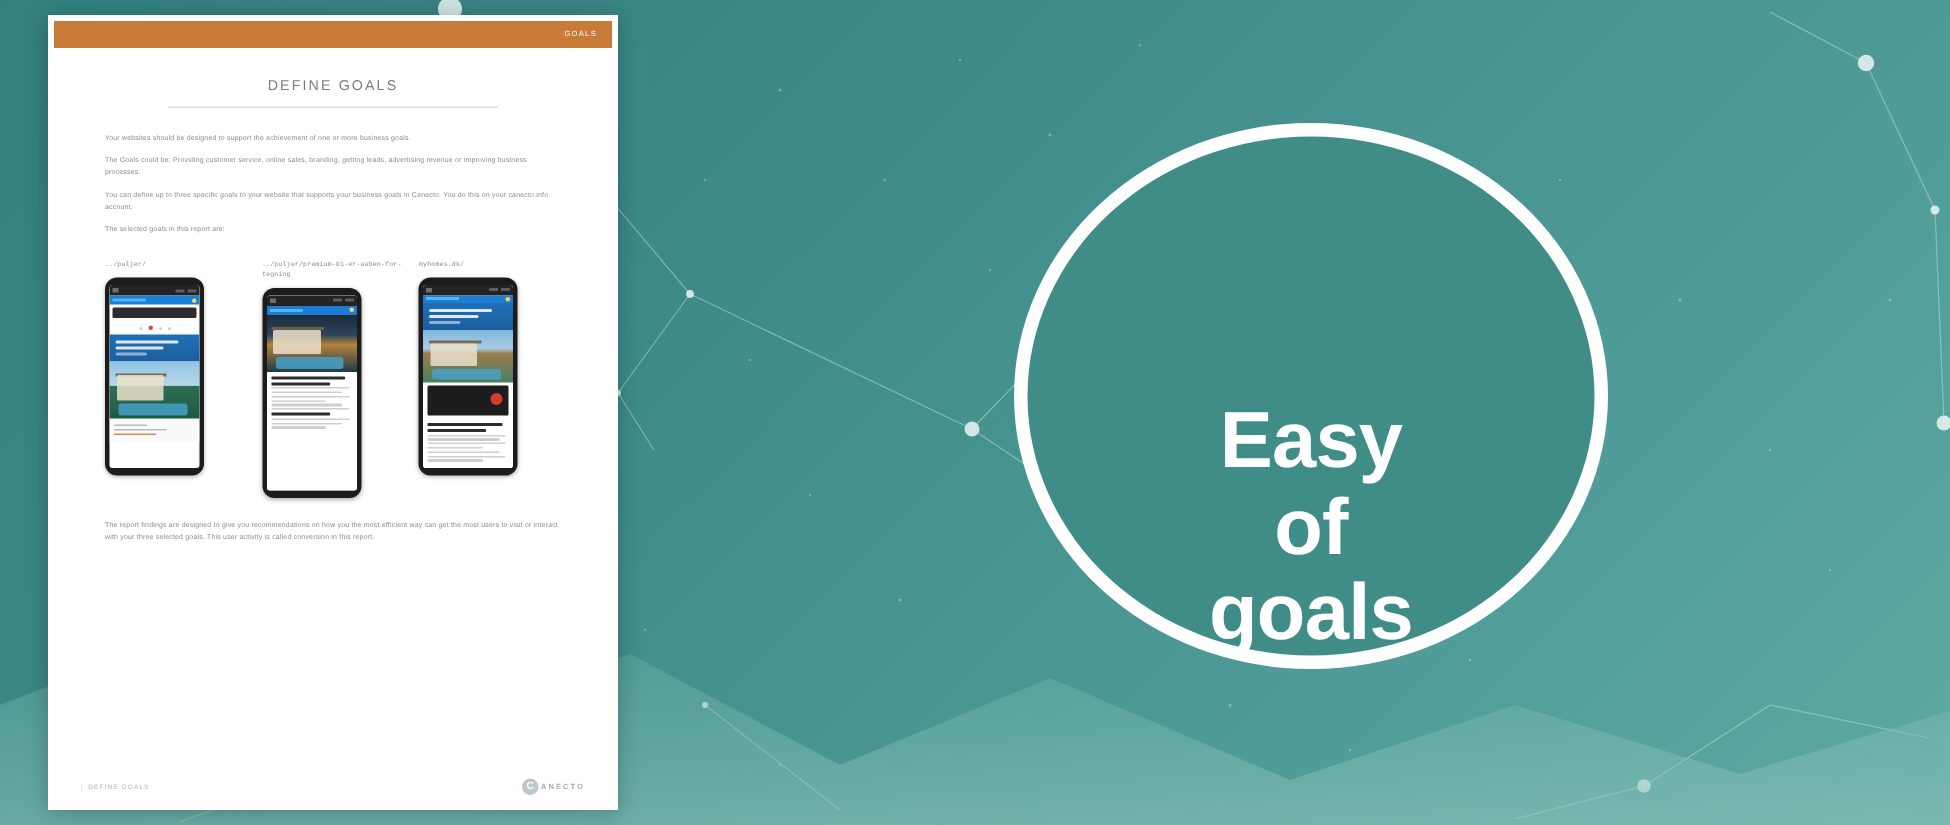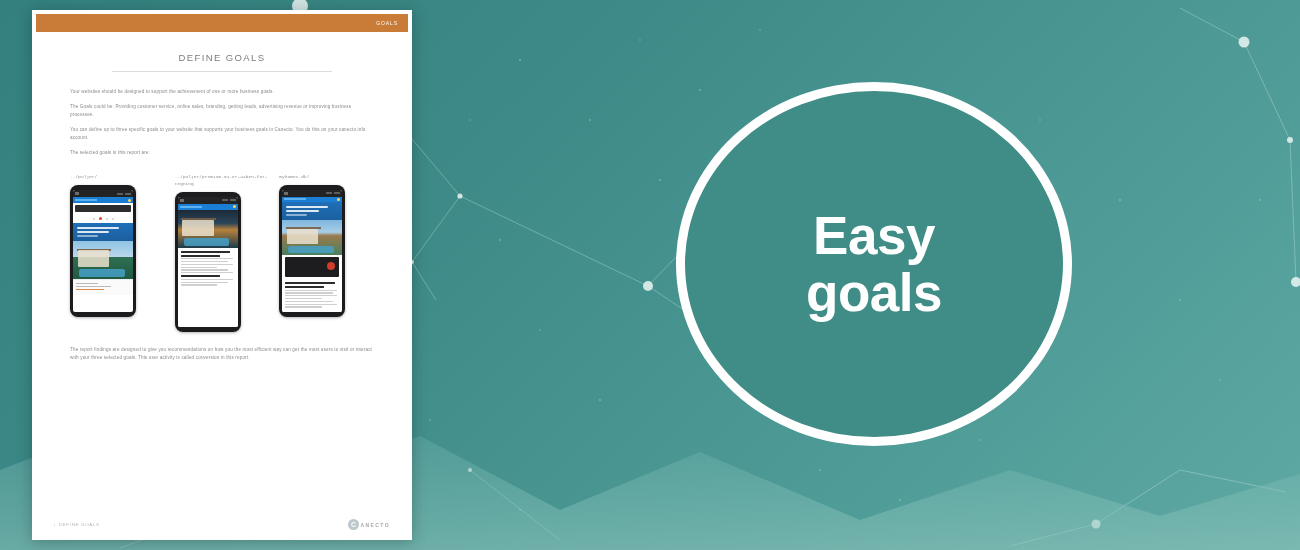--- a/index.html
+++ b/index.html
@@ -325,21 +325,21 @@
   .badge-circle {
     position: absolute;
     left: 676px;
     top: 82px;
     width: 396px;
     height: 364px;
     border-radius: 50%;
     background: #3f8d86;
     border: 9px solid #ffffff;
     display: flex;
-    align-items: center;
+    align-items: flex-end;
     justify-content: center;
     text-align: center;
   }
   .badge-text {
     color: #ffffff;
     font-size: 53px;
     font-weight: 700;
     line-height: 1.08;
     letter-spacing: -0.5px;
     padding: 0 14px;
@@ -571,15 +571,16 @@
       <span class="logo-mark">C</span>
       <span class="logo-text">ANECTO</span>
     </div>
   </div>
 
 </div>
 
 <div class="badge-circle">
   <div class="badge-text">
     <span>Easy</span>
+    <span>of</span>
     <span>goals</span>
   </div>
 </div>
 
 </body></html>

